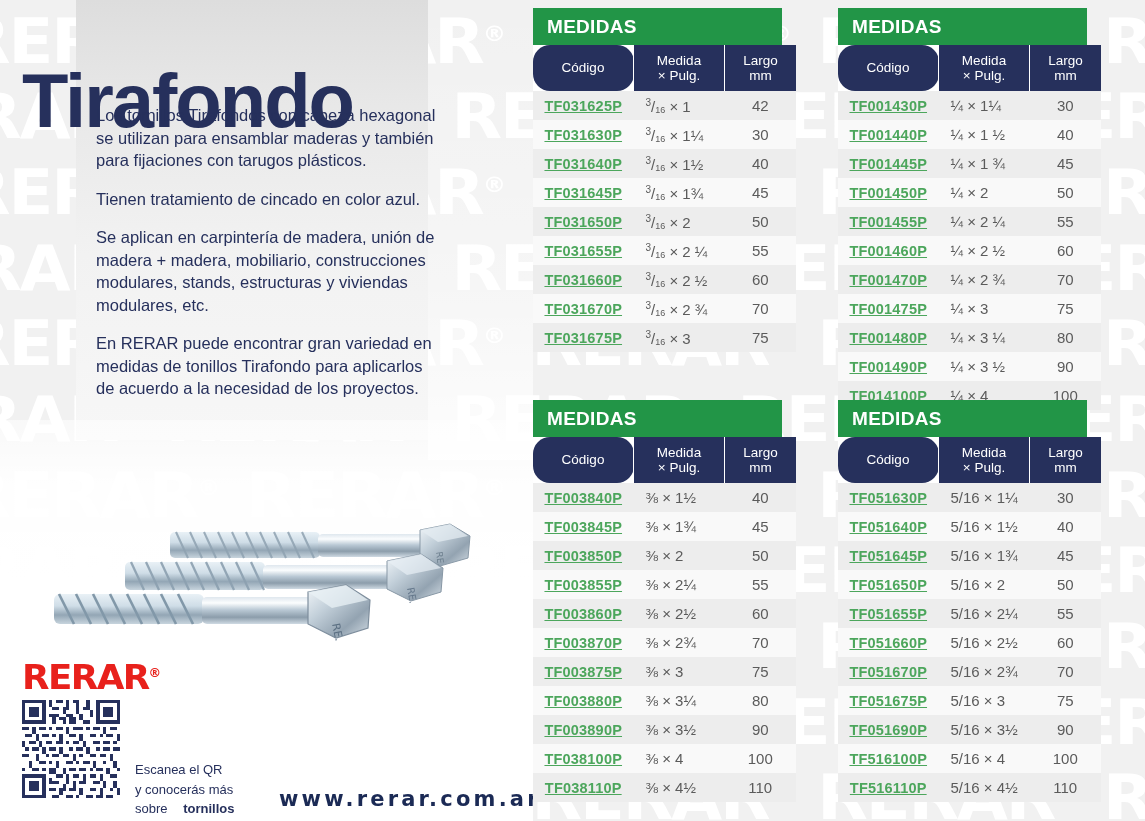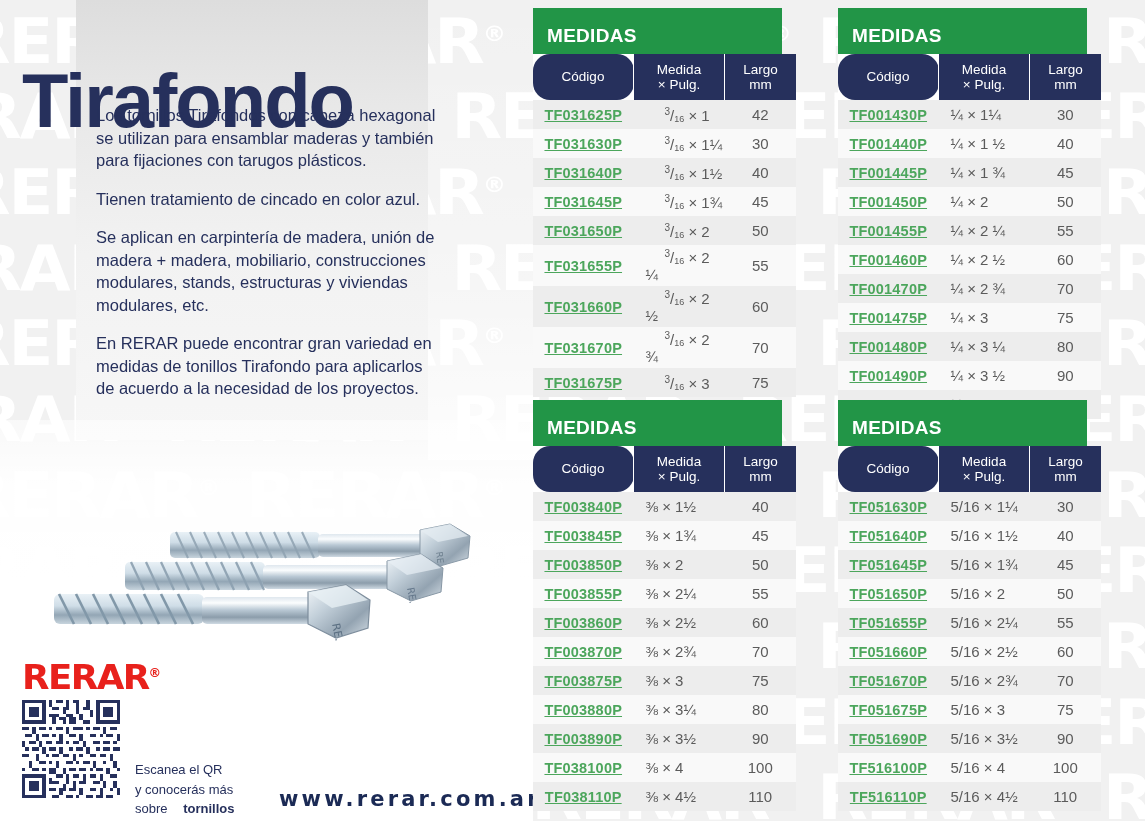--- a/index.html
+++ b/index.html
@@ -103,21 +103,21 @@
     background:#ffffff;
   }
   #tbl-0{left:533px;top:8px;}
   #tbl-1{left:838px;top:8px;}
   #tbl-2{left:533px;top:400px;}
   #tbl-3{left:838px;top:400px;}
 
   .tbl-title{
     background:#229547;color:#ffffff;
     font-size:19px;font-weight:bold;
-    padding:18px 0 9px 14px;
+    padding:9px 0 9px 14px;
     letter-spacing:0.3px;
     height:19px;line-height:19px;
   }
   table{border-collapse:collapse;width:100%;table-layout:fixed;}
   thead th{
     background:#26305c;color:#ffffff;
     font-size:13.5px;font-weight:normal;
     padding:7px 2px;line-height:15.5px;
     border-left:1.5px solid #ffffff;
     vertical-align:middle;height:32px;
@@ -133,21 +133,21 @@
   }
   tbody td.code{
     color:#4ca65c;font-weight:bold;font-size:14.5px;
     letter-spacing:0.2px;
     text-decoration:underline;
   }
   tbody td.med{text-align:left;padding-left:12px;color:#5b5b5b;font-size:15px;}
   tbody tr:nth-child(odd){background:#ededed;}
   tbody tr:nth-child(even){background:#f9f9f9;}
 
-  .frac{font-size:15px;margin-left:19px;}
+  .frac{font-size:15px;}
   .frac sup{font-size:10px;vertical-align:6px;}
   .frac sub{font-size:9px;vertical-align:-1px;}
 </style>
 </head>
 <body>
 
 <div id="watermark">
     <div class="wm-row" style="margin-left: -40px;"><span>RERAR<sup>®</sup></span><span>RERAR<sup>®</sup></span><span>RERAR<sup>®</sup></span><span>RERAR<sup>®</sup></span><span>RERAR</span></div>
     <div class="wm-row" style="margin-left: -120px;"><span>RERAR<sup>®</sup></span><span>RERAR<sup>®</sup></span><span>RERAR<sup>®</sup></span><span>RERAR<sup>®</sup></span><span>RERAR</span></div>
     <div class="wm-row" style="margin-left: -40px;"><span>RERAR<sup>®</sup></span><span>RERAR<sup>®</sup></span><span>RERAR<sup>®</sup></span><span>RERAR<sup>®</sup></span><span>RERAR</span></div>

